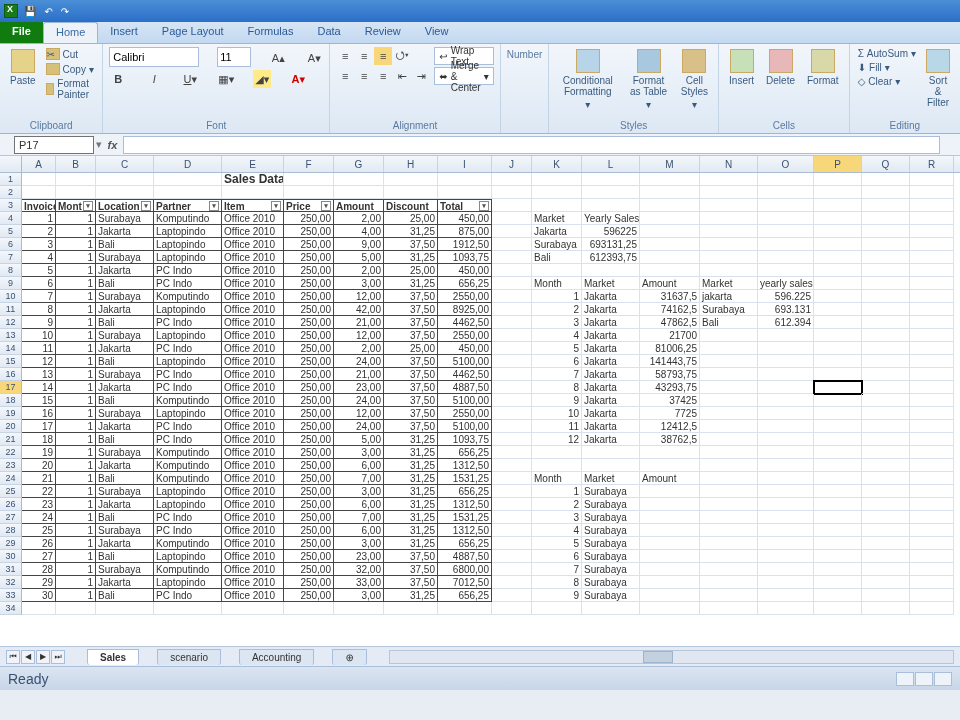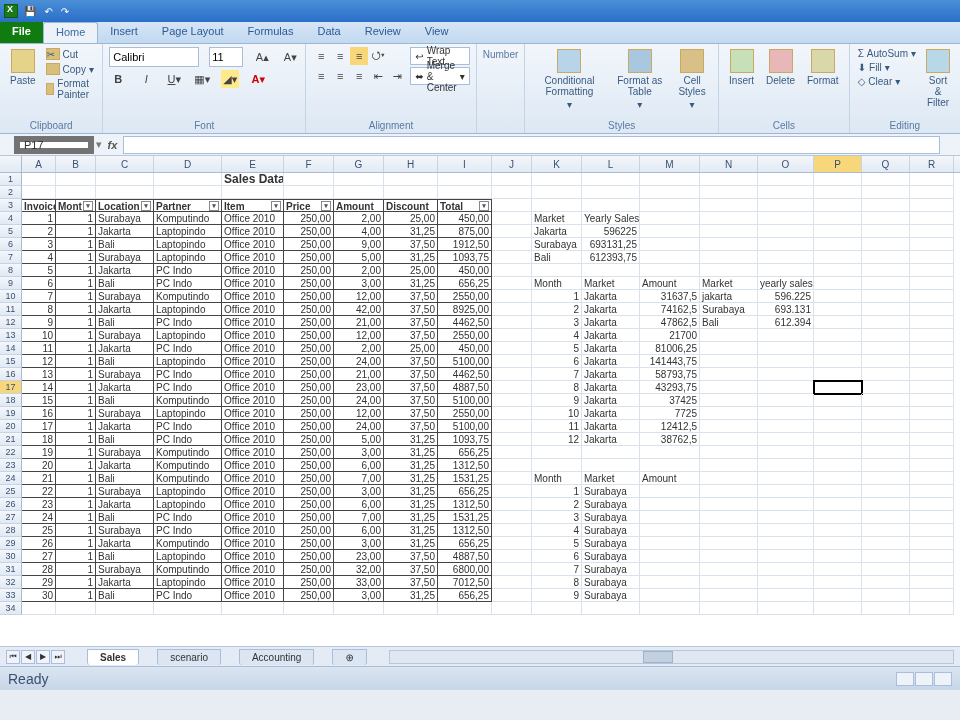--- a/index.html
+++ b/index.html
@@ -22,33 +22,33 @@
 
 .ribbon { height: 90px; background: linear-gradient(#f2f6fb, #dde8f4); border-bottom: 1px solid #9bb7d6; display: flex; }
 .group { border-right: 1px solid #c3d4e6; padding: 3px 6px 2px 6px; display: flex; flex-direction: column; justify-content: space-between; }
 .group-label { text-align: center; font-size: 10px; color: #5a7aa0; margin-top: 2px; }
 .group-body { display: flex; gap: 4px; align-items: flex-start; flex: 1; }
 .big-btn { display: flex; flex-direction: column; align-items: center; gap: 2px; padding: 2px 4px; cursor: pointer; font-size: 10px; color: #3a5b80; text-align: center; }
 .big-btn .ico { width: 24px; height: 24px; background: #e5d38a; border: 1px solid #caa963; }
 .small-btns { display: flex; flex-direction: column; gap: 1px; font-size: 10px; color: #3a5b80; }
 .small-btns div { display: flex; align-items: center; gap: 3px; cursor: pointer; padding: 1px 2px; }
 .small-btns .ico-s { width: 14px; height: 12px; background: #d6c07a; border: 1px solid #caa963; }
-.font-row { display: flex; gap: 10px; align-items: center; }
+.font-row { display: flex; gap: 18px; align-items: flex-end; }
 .font-select { width: 90px; height: 20px; border: 1px solid #a8bedb; background: #fff; font-size: 11px; padding: 0 3px; }
 .size-select { width: 34px; height: 20px; border: 1px solid #a8bedb; background: #fff; font-size: 11px; padding: 0 2px; }
 .btn-s { width: 18px; height: 18px; border: 1px solid transparent; display: flex; align-items: center; justify-content: center; cursor: pointer; font-size: 11px; color: #444; }
 .align-box { display: flex; flex-direction: column; gap: 2px; }
 .align-row { display: flex; gap: 1px; }
 .wbtn { height: 18px; border: 1px solid #a8bedb; background: #fff; font-size: 10px; padding: 0 4px; display: flex; align-items: center; gap: 3px; cursor: pointer; }
 .num-select { width: 110px; height: 20px; border: 1px solid #a8bedb; background: #fff; font-size: 11px; padding: 0 3px; }
 .pct-row { display: flex; gap: 2px; margin-top: 3px; }
 
 
 .formula-bar { height: 22px; background: #eef3f9; border-bottom: 1px solid #b6c7db; display: flex; align-items: center; }
-.name-box { width: 80px; height: 18px; margin-left: 14px; border: 6px solid #737373; background: #fff; font-size: 11px; padding: 0 4px; display: flex; align-items: center; }
+.name-box { width: 80px; height: 18px; margin-left: 14px; border: 1px solid #737373; background: #fff; font-size: 11px; padding: 0 4px; display: flex; align-items: center; }
 .fx { margin: 0 6px; font-style: italic; font-weight: bold; color: #555; }
 .formula-input { flex: 1; height: 18px; border: 1px solid #a8bedb; background: #fff; margin-right: 20px; }
 
 
 .grid-wrap { height: 490px; background: #fff; overflow: hidden; position: relative; }
 .col-headers { display: flex; height: 17px; background: linear-gradient(#f4f7fb, #e1e9f3); border-bottom: 1px solid #a9bcd4; }
 .rowhdr-corner { width: 22px; border-right: 1px solid #a9bcd4; background: linear-gradient(#f4f7fb, #e1e9f3); }
 .col-h { border-right: 1px solid #c7d4e4; text-align: center; font-size: 10px; color: #3b5172; line-height: 17px; cursor: pointer; }
 .col-h.sel { background: #f7d77a; }
 .rows { height: 470px; overflow: hidden; }

